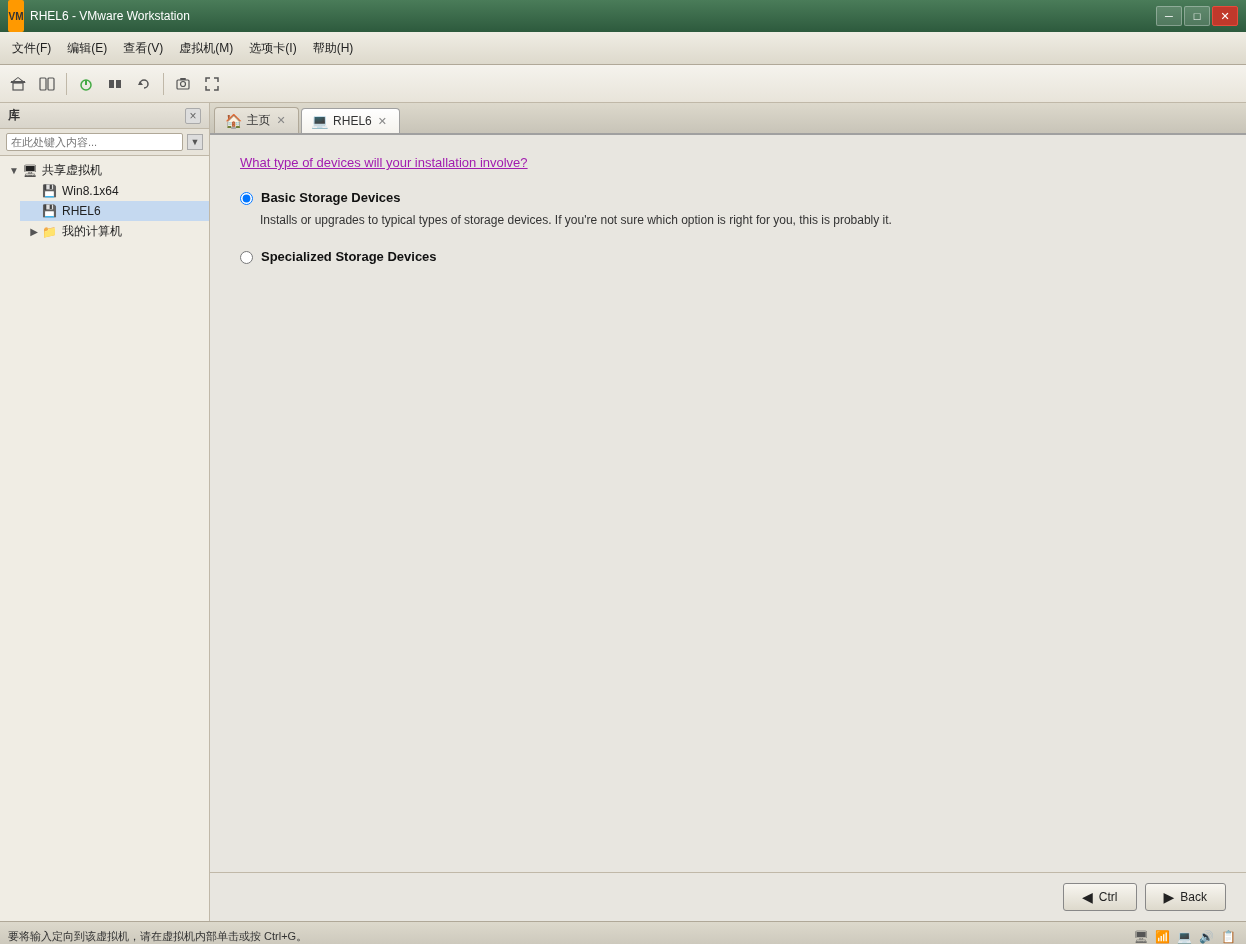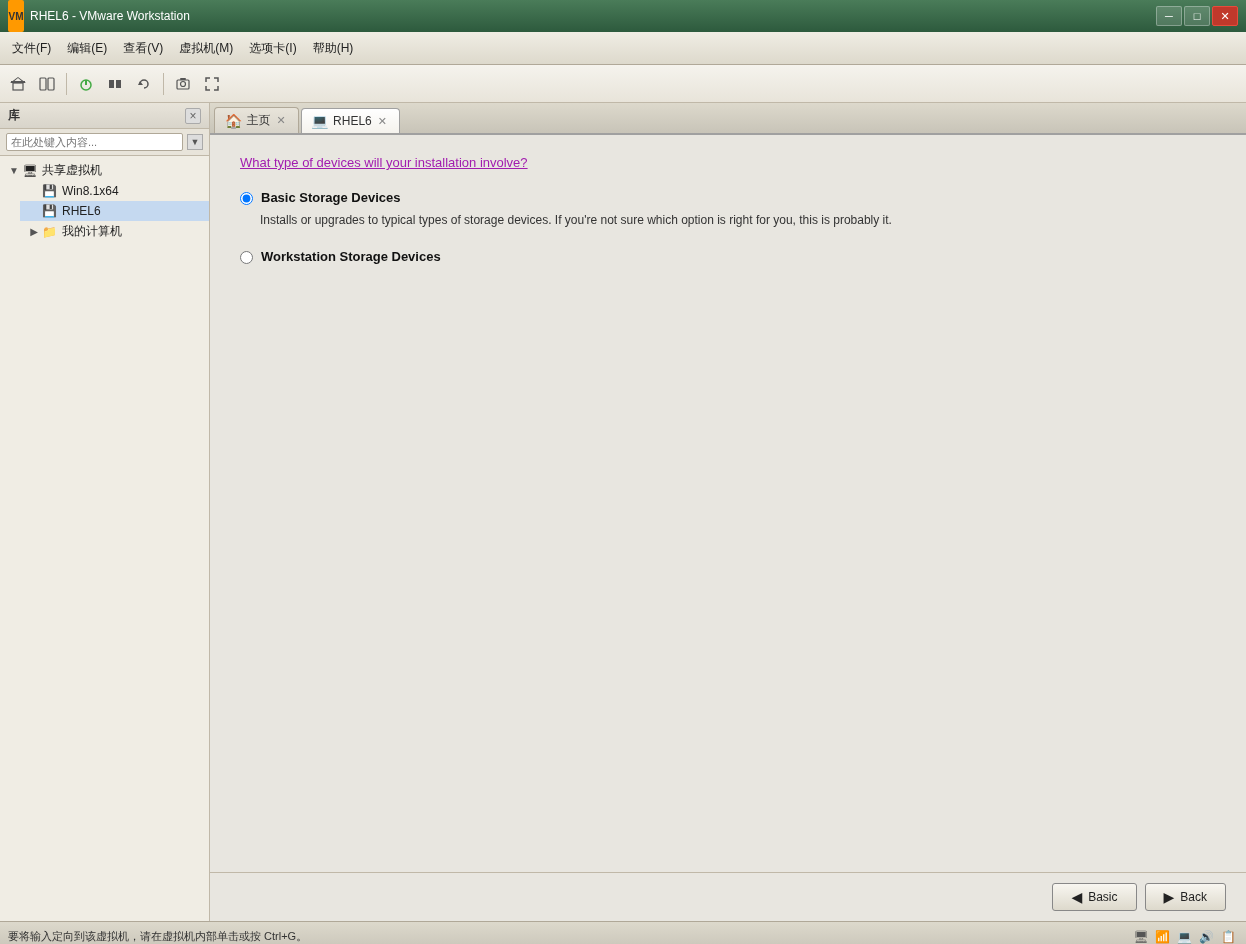--- a/index.html
+++ b/index.html
@@ -454,29 +454,29 @@
         <div class="option-row">
           <input type="radio" name="storage" id="opt1" checked="" style="">
           <label for="opt1" class="option-title">Basic Storage Devices</label>
         </div>
         <div class="option-desc">Installs or upgrades to typical types of storage devices.  If you're not sure which option is right for you, this is probably it.</div>
       </div>
 
       <div class="option-block">
         <div class="option-row">
           <input type="radio" name="storage" id="opt2" style="">
-          <label for="opt2" class="option-title">Workstation Storage Devices</label>
+          <label for="opt2" class="option-title">Specialized Storage Devices</label>
         </div>
       </div>
     </div>
 
     <div class="bottom-bar">
       <button class="nav-btn">
         <span class="nav-btn-icon">◀</span>
-        <span>Basic</span>
+        <span>Ctrl</span>
       </button>
       <button class="nav-btn">
         <span class="nav-btn-icon">▶</span>
         <span>Back</span>
       </button>
     </div>
 
   </div>
 </div>
 

